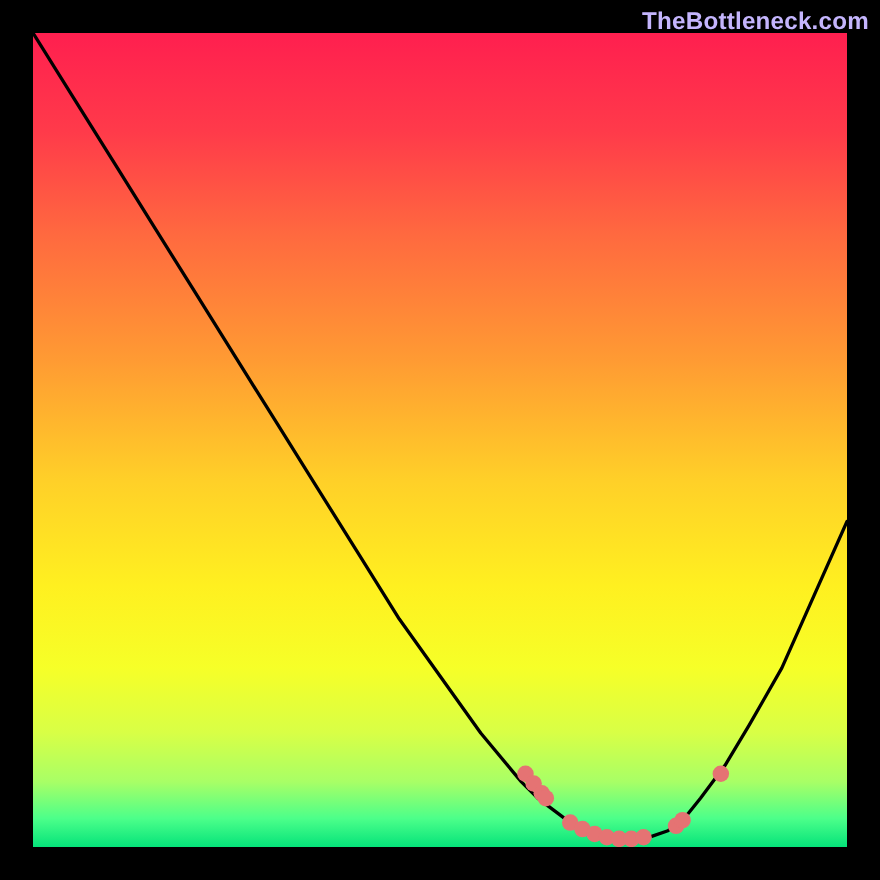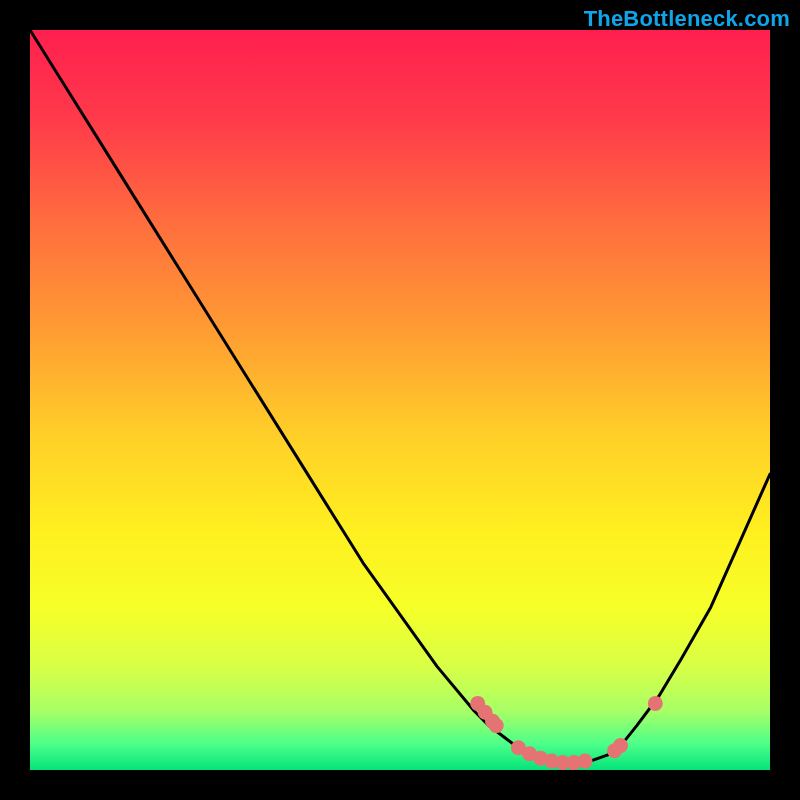--- a/index.html
+++ b/index.html
@@ -10,21 +10,21 @@
     height: 800px;
     background: #000;
   }
   .watermark {
     position: absolute;
     top: 6px;
     right: 10px;
     font-family: Arial, Helvetica, sans-serif;
     font-size: 22px;
     font-weight: bold;
-    color: #0ea5e9;
+    color: #c4b5fd;
     letter-spacing: 0.2px;
     z-index: 10;
   }
   .plot {
     position: absolute;
     left: 30px;
     top: 30px;
     width: 740px;
     height: 740px;
   }

